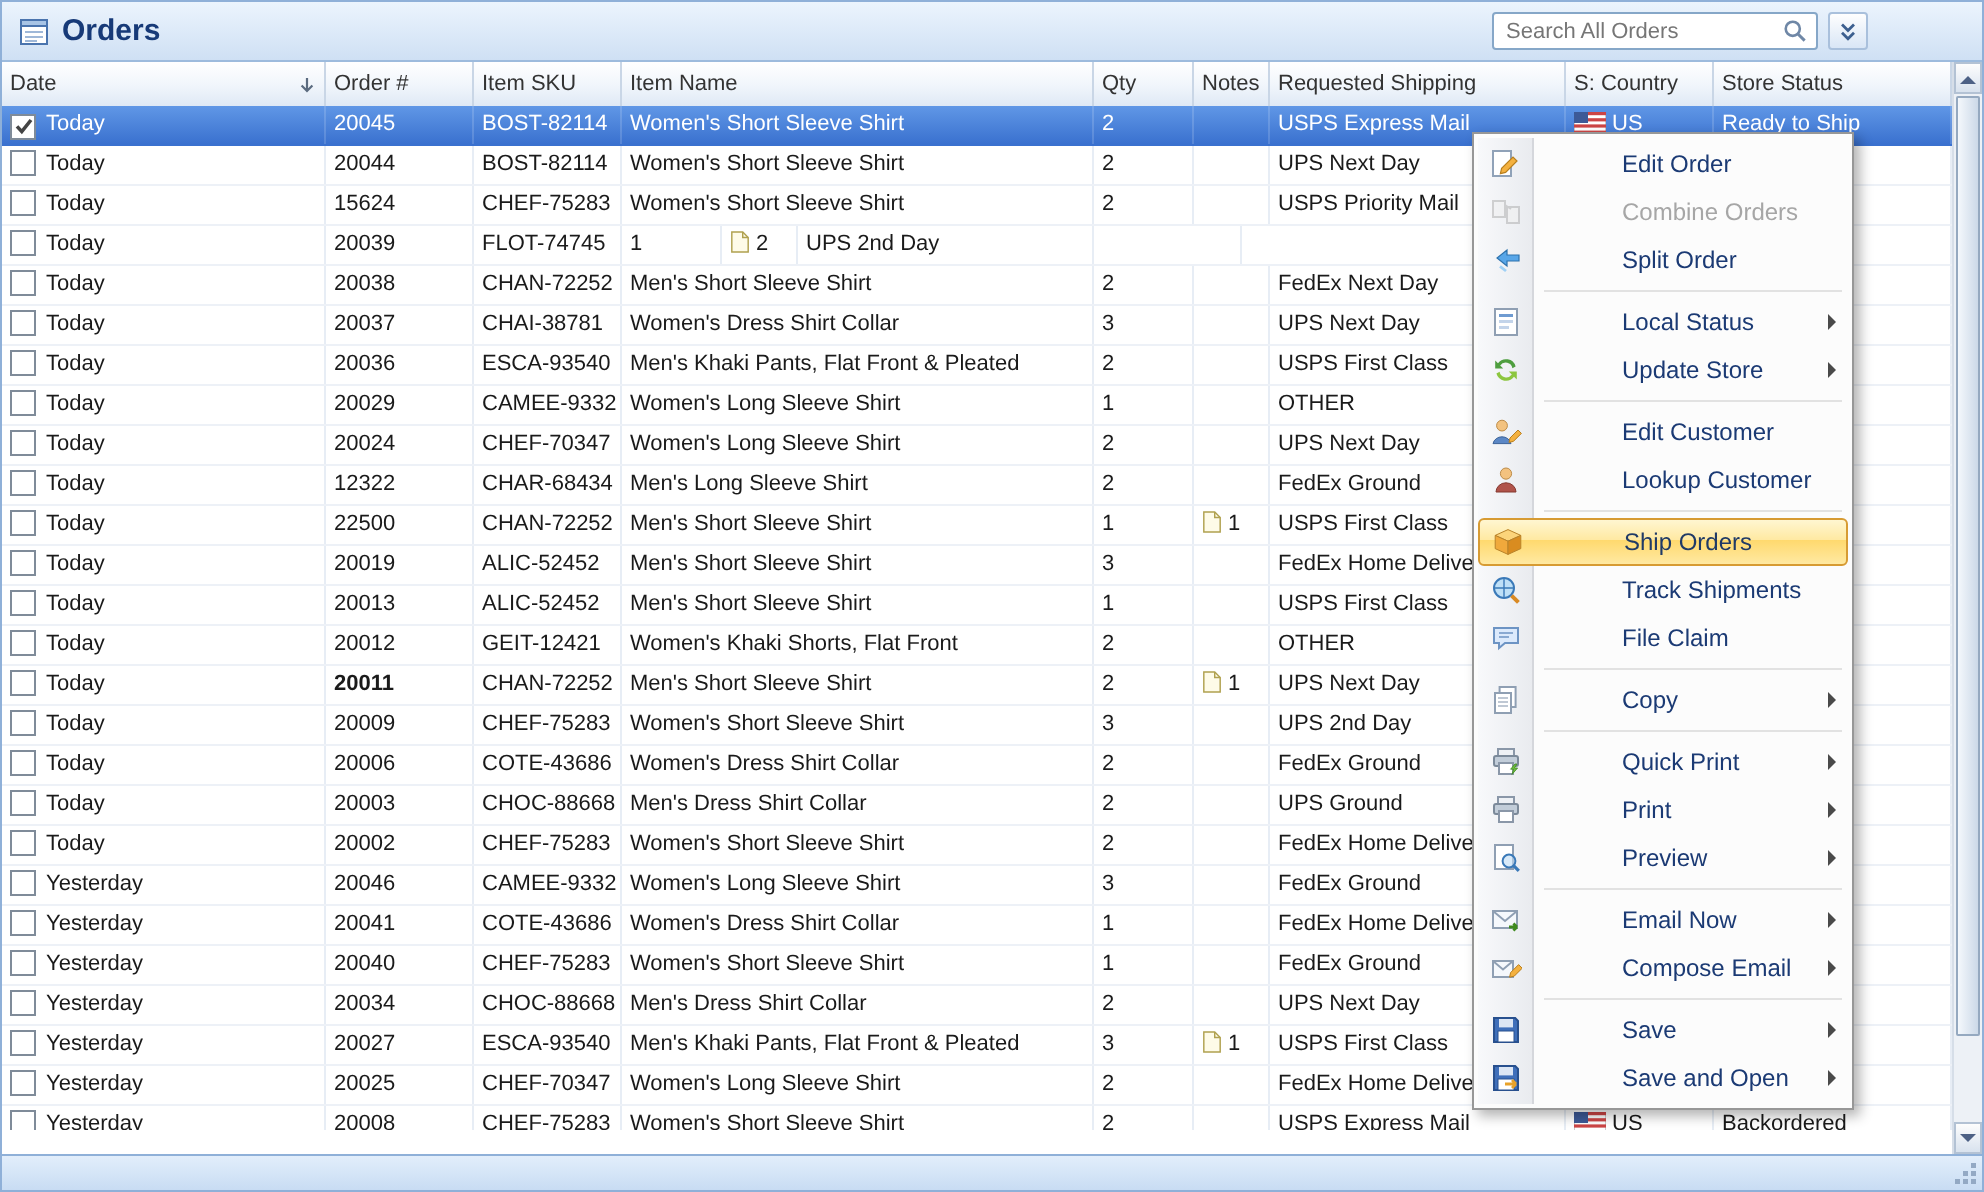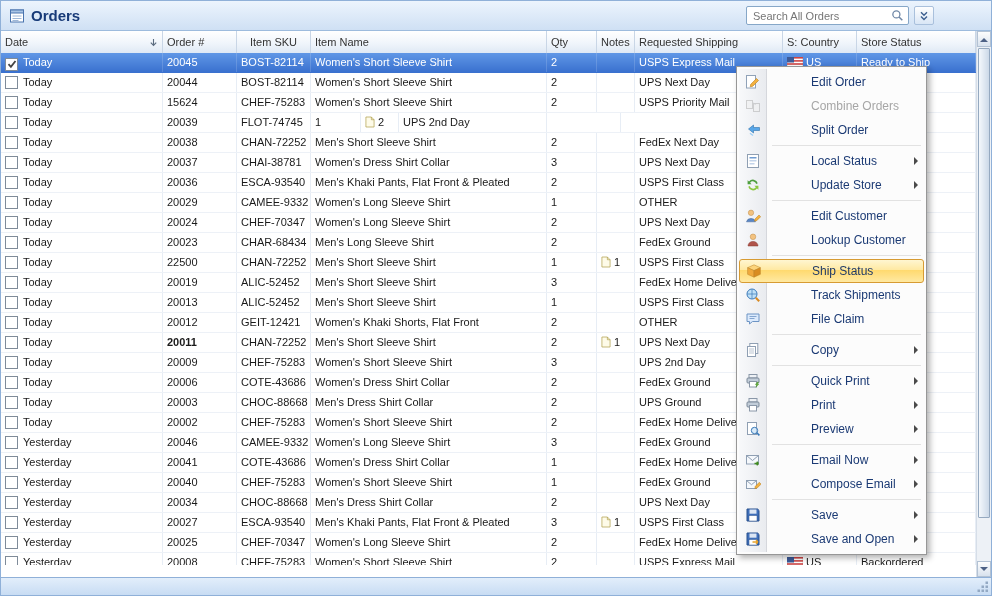--- a/index.html
+++ b/index.html
@@ -107,21 +107,21 @@
         <span>Date</span>
         <span class="icon">
           <svg width="9" height="9" viewBox="0 0 9 9">
             <path d="M4.5 1v6M1.8 4.7l2.7 2.8 2.7-2.8" fill="none" stroke="#5b6b7f" stroke-width="1.1"></path>
           </svg>
         </span>
       </div>
       <div class="hcell" style="width: 74px;">
         <span>Order #</span>
       </div>
-      <div class="hcell" style="width: 74px; justify-content: center;">
+      <div class="hcell" style="width: 74px;">
         <span>Item SKU</span>
       </div>
       <div class="hcell" style="width: 236px;">
         <span>Item Name</span>
       </div>
       <div class="hcell" style="width: 50px;">
         <span>Qty</span>
       </div>
       <div class="hcell" style="width: 38px;">
         <span>Notes</span>
@@ -248,21 +248,21 @@
         <div class="cell" style="width: 74px;">CHEF-70347</div>
         <div class="cell" style="width: 236px;">Women's Long Sleeve Shirt</div>
         <div class="cell" style="width: 50px;">2</div>
         <div class="cell" style="width: 38px;"></div>
         <div class="cell" style="width: 148px;">UPS Next Day</div>
         <div class="cell" style="width: 74px;"></div>
         <div class="cell flex"></div>
       </div>
       <div class="row">
         <div class="cell" style="width: 162px;"><span class="cb"></span>Today</div>
-        <div class="cell" style="width: 74px;">20023</div>
+        <div class="cell" style="width: 74px;">12322</div>
         <div class="cell" style="width: 74px;">CHAR-68434</div>
         <div class="cell" style="width: 236px;">Men's Long Sleeve Shirt</div>
         <div class="cell" style="width: 50px;">2</div>
         <div class="cell" style="width: 38px;"></div>
         <div class="cell" style="width: 148px;">FedEx Ground</div>
         <div class="cell" style="width: 74px;"></div>
         <div class="cell flex"></div>
       </div>
       <div class="row">
         <div class="cell" style="width: 162px;"><span class="cb"></span>Today</div>
@@ -574,21 +574,21 @@
       </div>
       <div class="msep"></div>
       <div class="mi hl">
         <span class="icon ico">
           <svg viewBox="0 0 16 16">
             <path d="M8 1.8l6.4 2.9L8 7.6 1.6 4.7z" fill="#fcd47a" stroke="#b9832a" stroke-width=".5"></path>
             <path d="M1.6 4.7L8 7.6v6.6l-6.4-2.9z" fill="#f0a93c" stroke="#b9832a" stroke-width=".5"></path>
             <path d="M14.4 4.7L8 7.6v6.6l6.4-2.9z" fill="#d98c20" stroke="#b9832a" stroke-width=".5"></path>
           </svg>
         </span>
-        <span class="lbl">Ship Status</span>
+        <span class="lbl">Ship Orders</span>
       </div>
       <div class="mi">
         <span class="icon ico">
           <svg viewBox="0 0 16 16">
             <circle cx="7" cy="7" r="5" fill="#bfe0f7" stroke="#3a79b8"></circle>
             <path d="M2.5 7h9M7 2.5v9" stroke="#3a79b8" fill="none" stroke-width=".7"></path>
             <path d="M10.8 10.8l3.4 3.4" stroke="#d98a23" stroke-width="2"></path>
           </svg>
         </span>
         <span class="lbl">Track Shipments</span>

